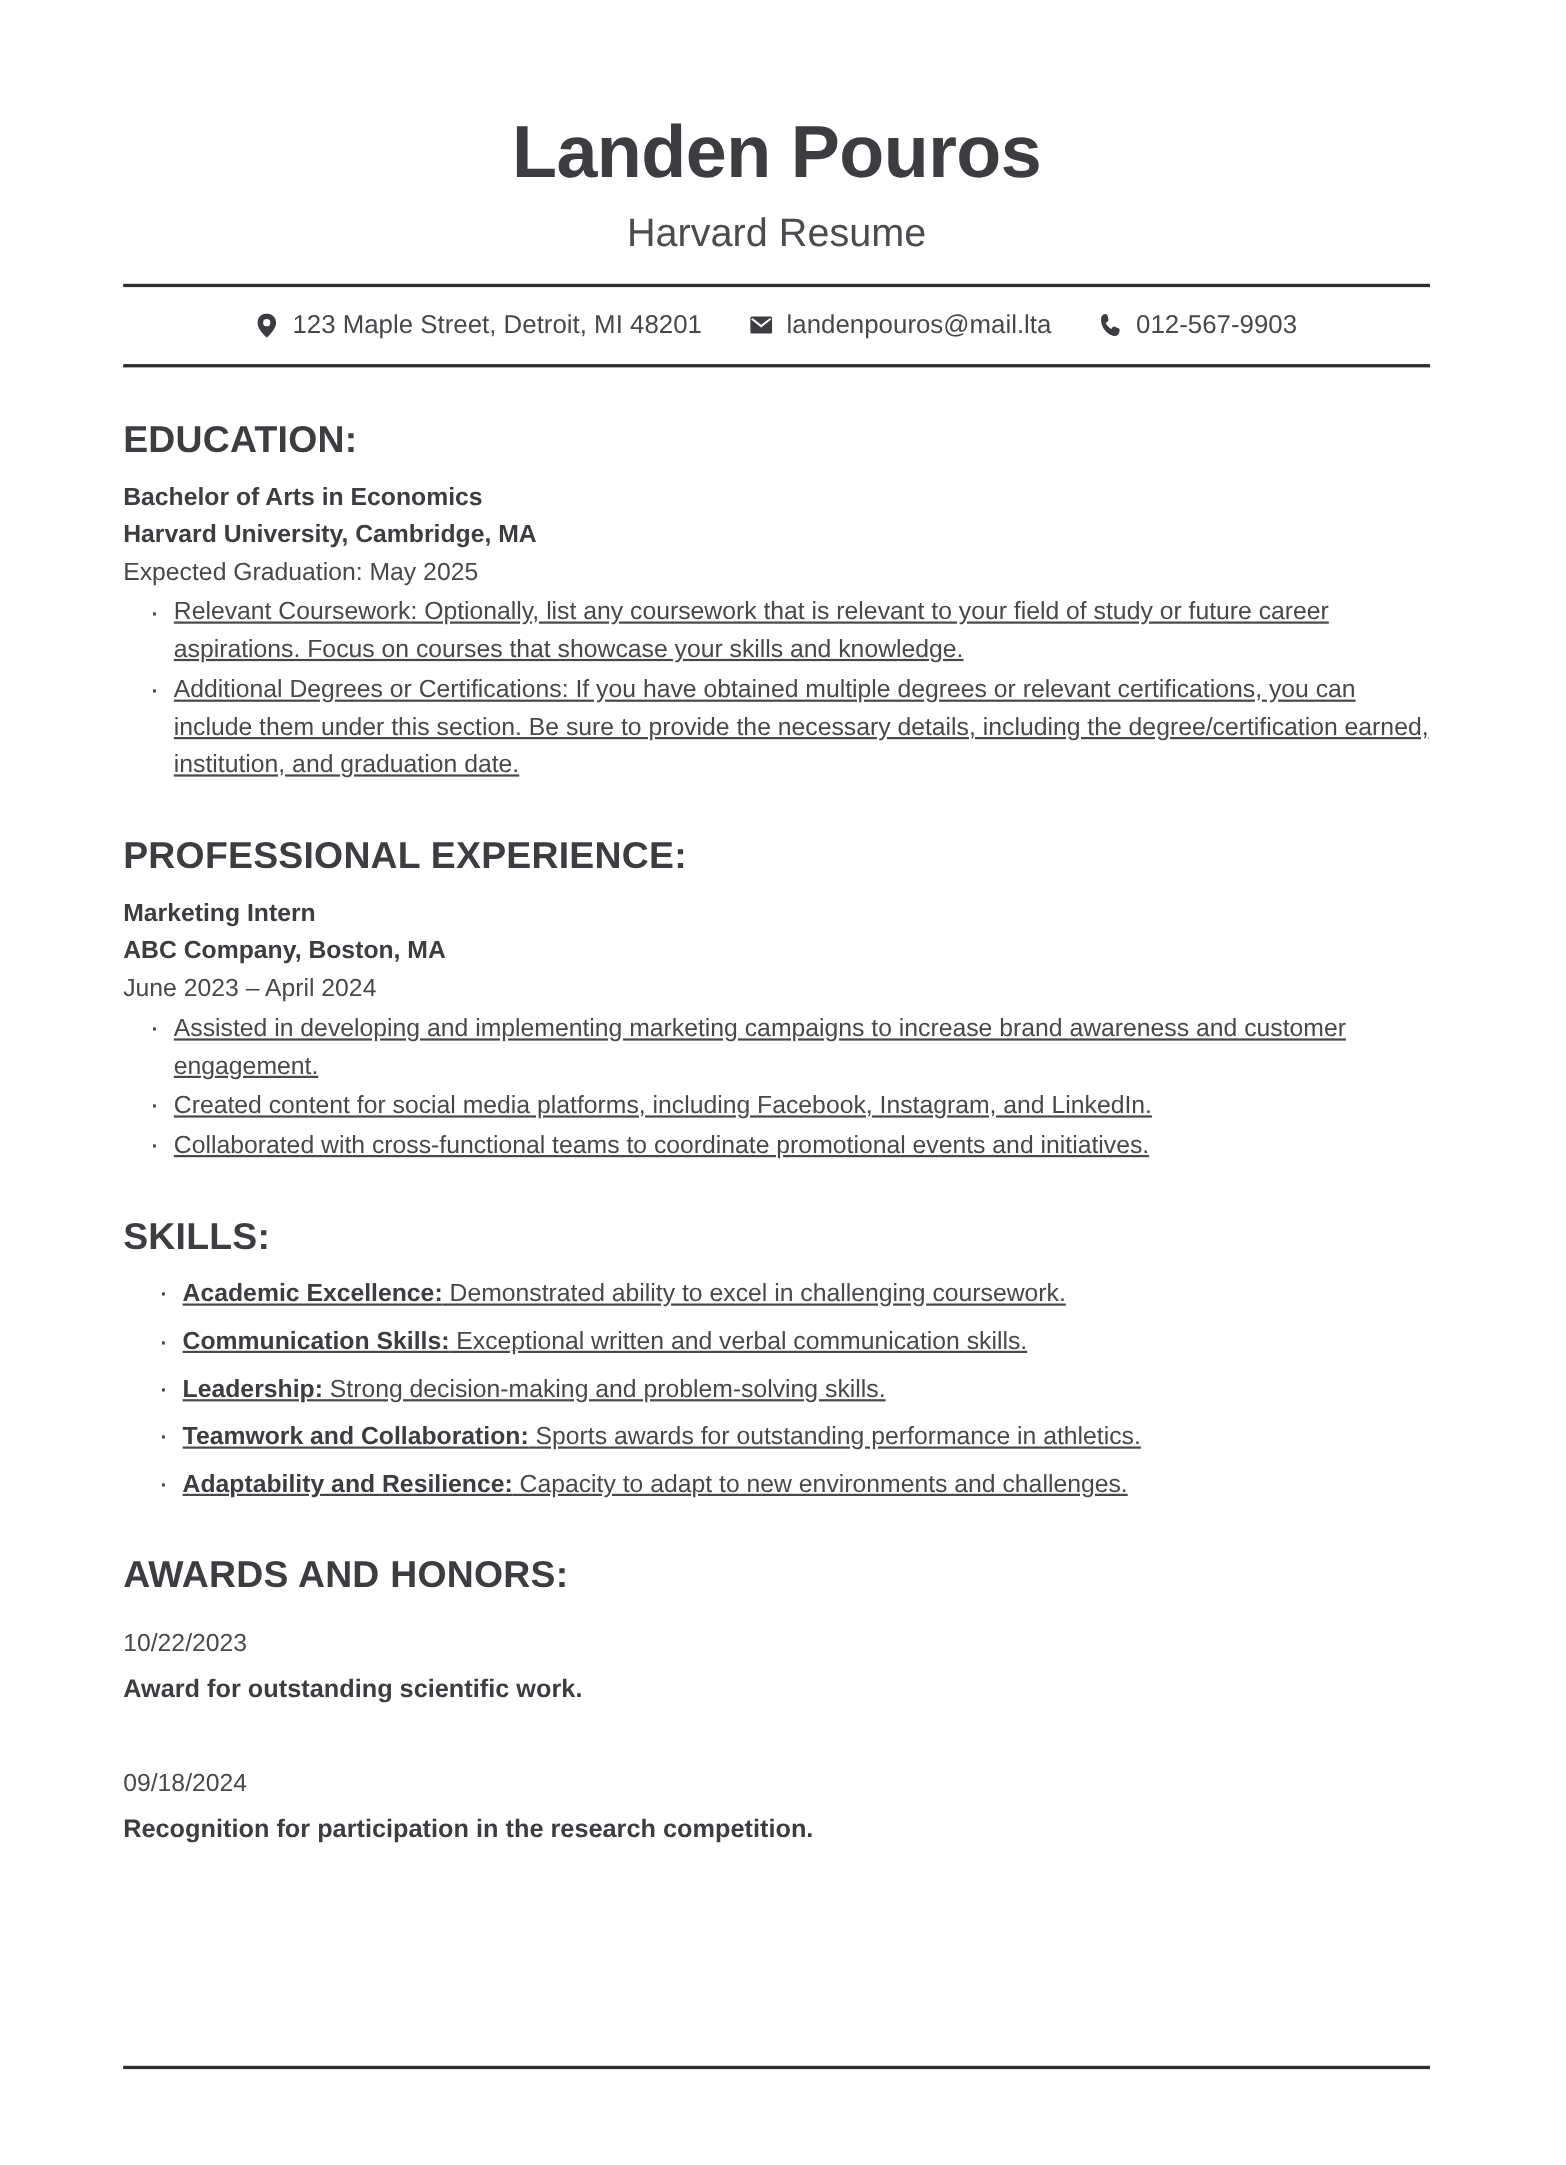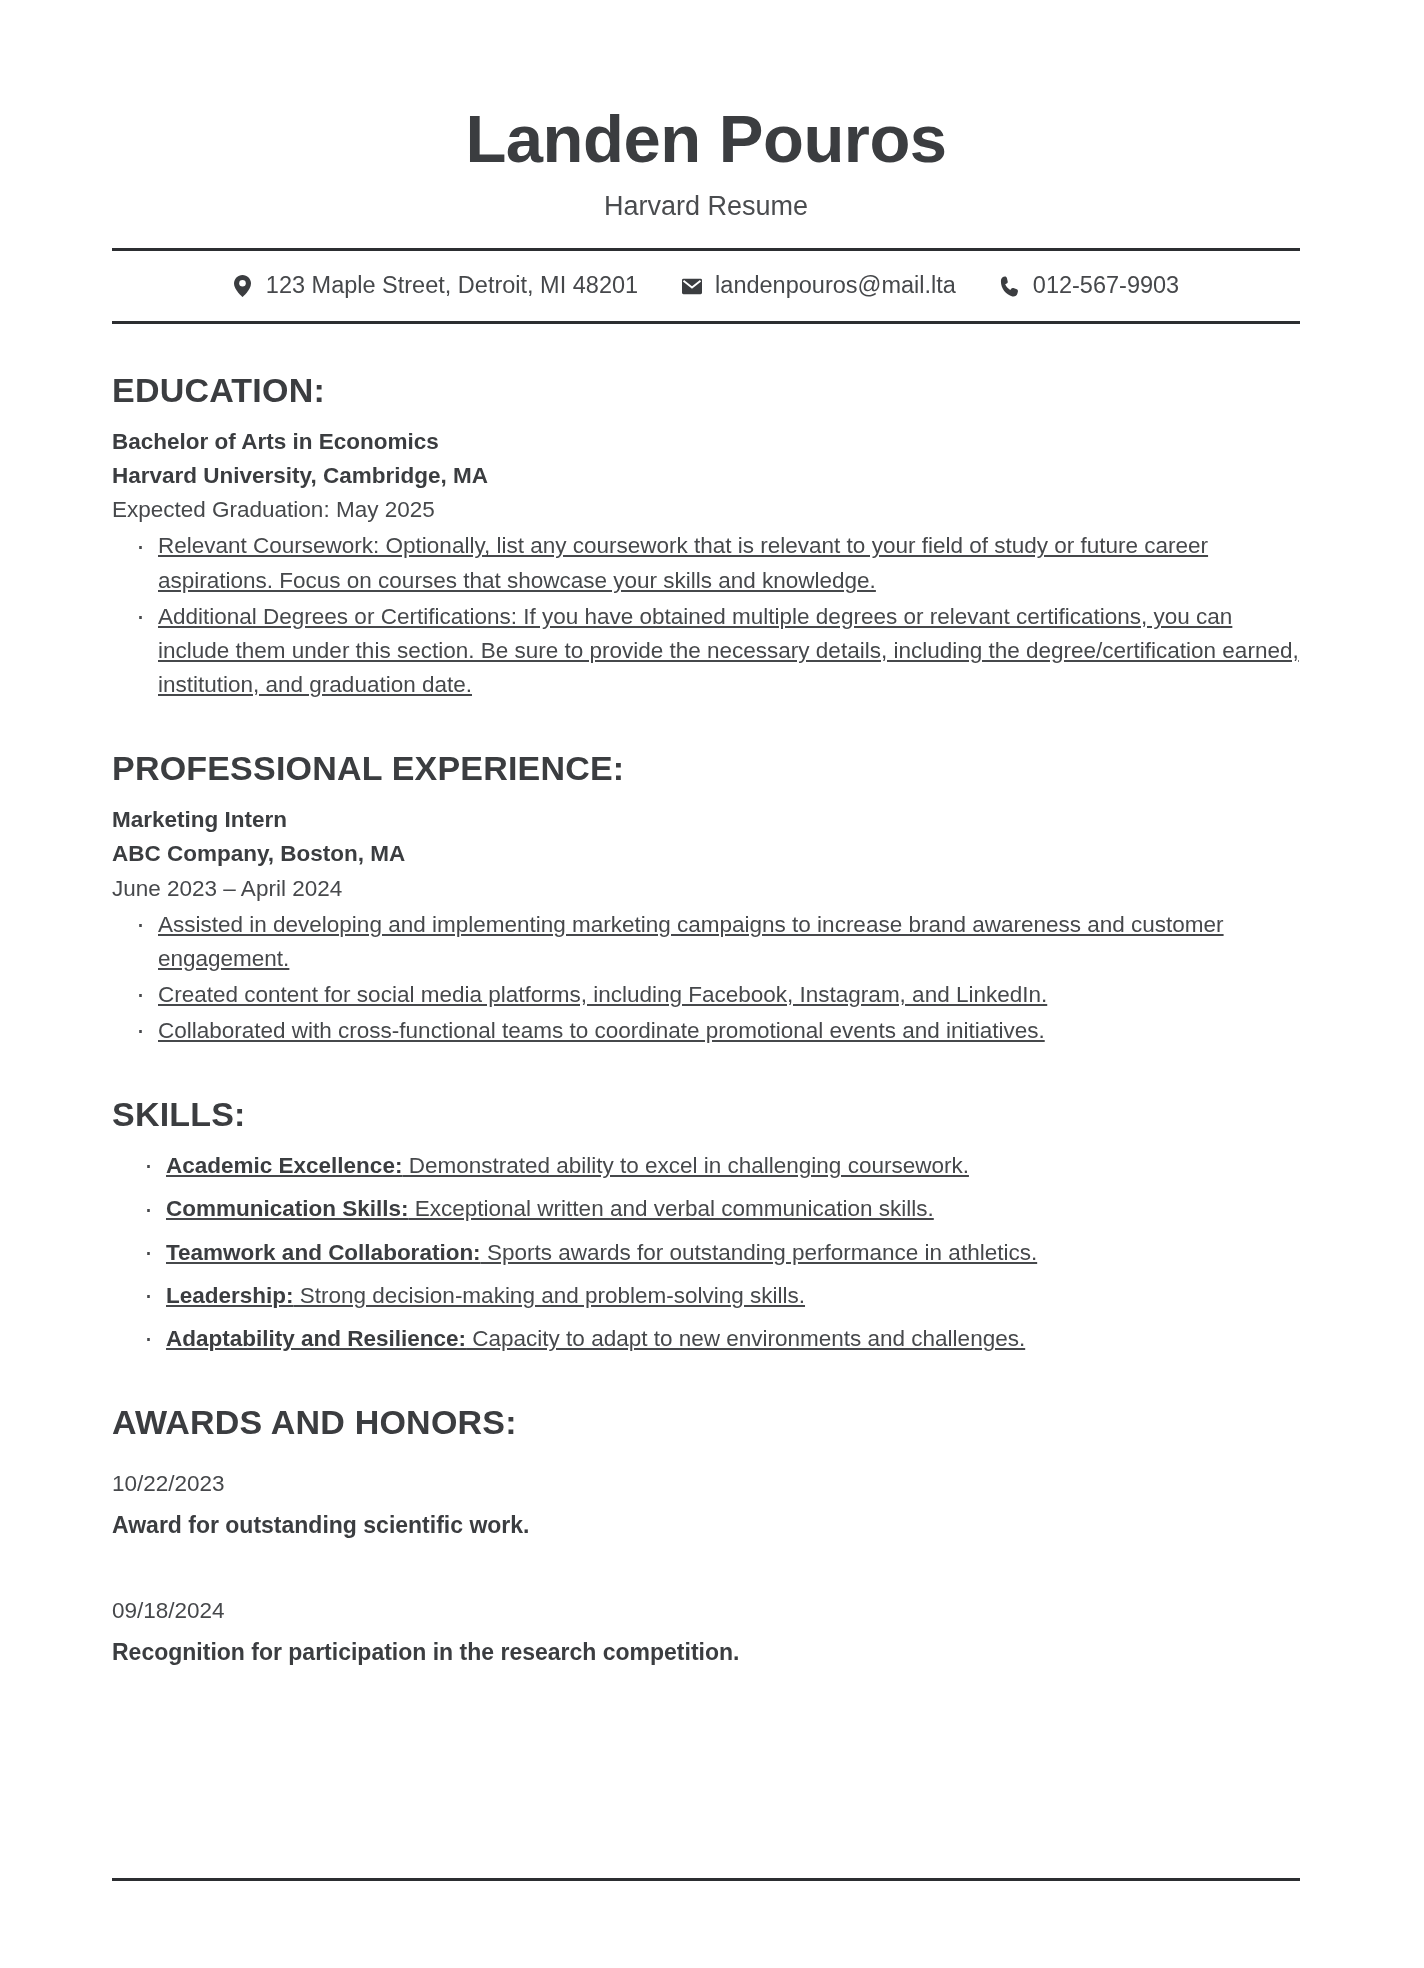--- a/index.html
+++ b/index.html
@@ -37,21 +37,21 @@
   .full-name {
     font-size: 67px;
     font-weight: 700;
     letter-spacing: -0.5px;
     color: #3b3d40;
     line-height: 1.05;
     margin: 0;
   }
 
   .headline {
-    font-size: 27px;
+    font-size: 36px;
     font-weight: 400;
     color: #4a4c4f;
     margin: 18px 0 0 0;
     line-height: 1.1;
   }
 
   .rule {
     height: 3px;
     background: #2c2e31;
     margin: 0;
@@ -226,22 +226,22 @@
         <li>Created content for social media platforms, including Facebook, Instagram, and LinkedIn.</li>
         <li>Collaborated with cross-functional teams to coordinate promotional events and initiatives.</li>
       </ul>
     </div>
 
     <div class="section">
       <h2 class="section-title">SKILLS:</h2>
       <ul class="bullets skills">
         <li><b>Academic Excellence:</b><span> Demonstrated ability to excel in challenging coursework.</span></li>
         <li><b>Communication Skills:</b><span> Exceptional written and verbal communication skills.</span></li>
+        <li><b>Leadership:</b><span> Strong decision-making and problem-solving skills.</span></li>
         <li><b>Teamwork and Collaboration:</b><span> Sports awards for outstanding performance in athletics.</span></li>
-        <li><b>Leadership:</b><span> Strong decision-making and problem-solving skills.</span></li>
         <li><b>Adaptability and Resilience:</b><span> Capacity to adapt to new environments and challenges.</span></li>
       </ul>
     </div>
 
     <div class="section">
       <h2 class="section-title">AWARDS AND HONORS:</h2>
 
       <div class="awards-block">
         <div class="award-date">10/22/2023</div>
         <div class="award-desc">Award for outstanding scientific work.</div>

